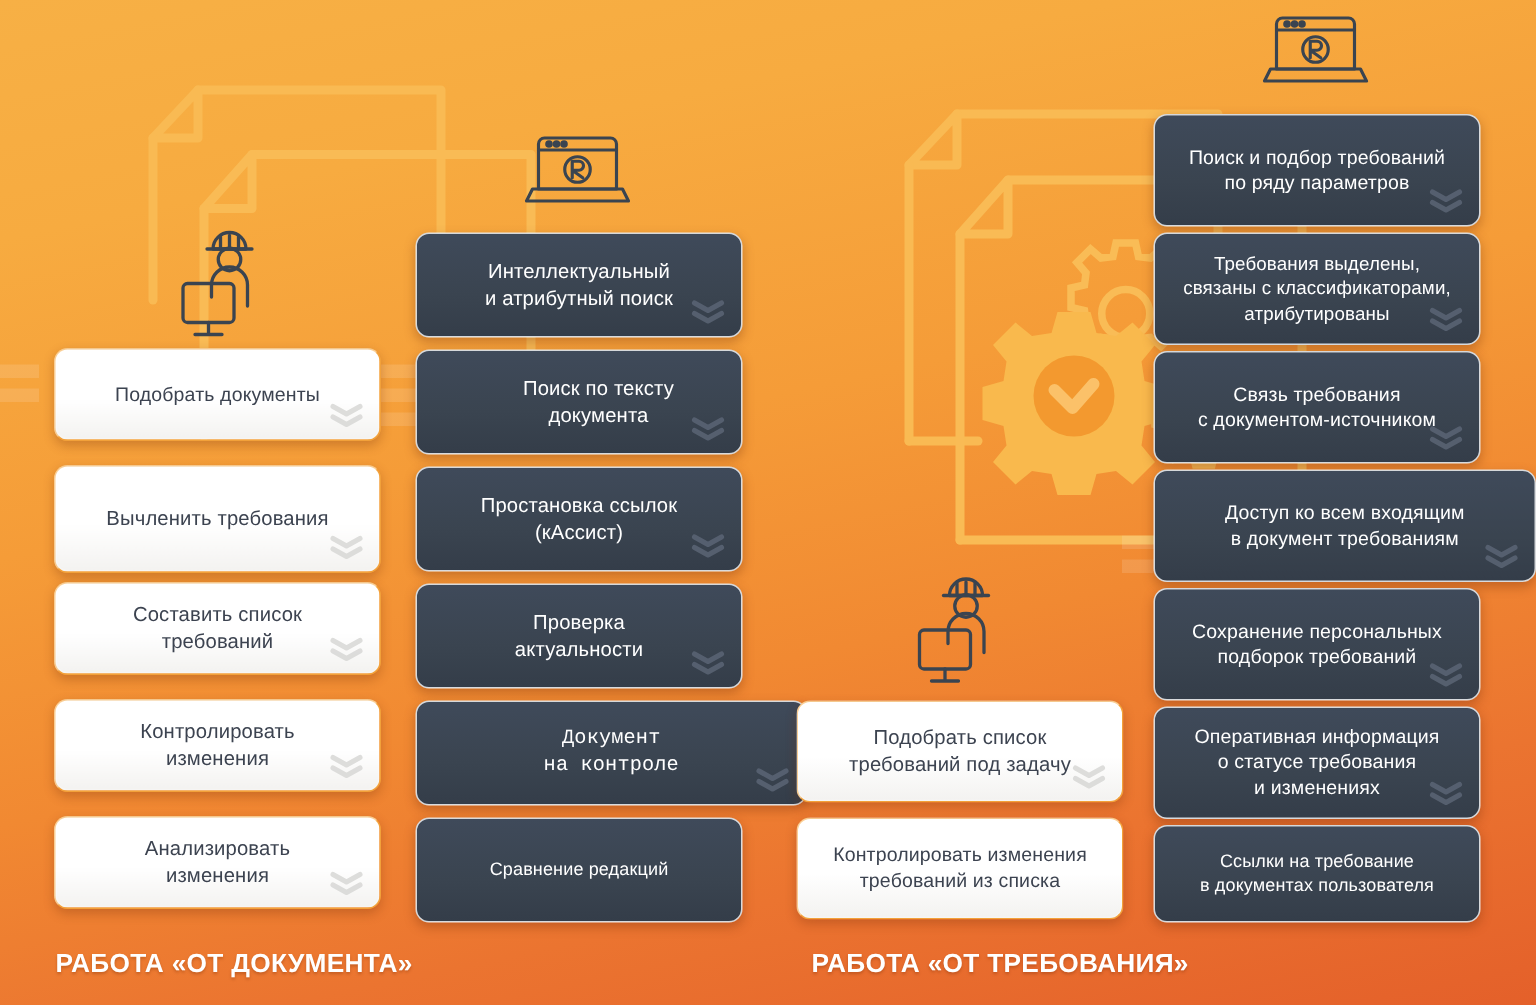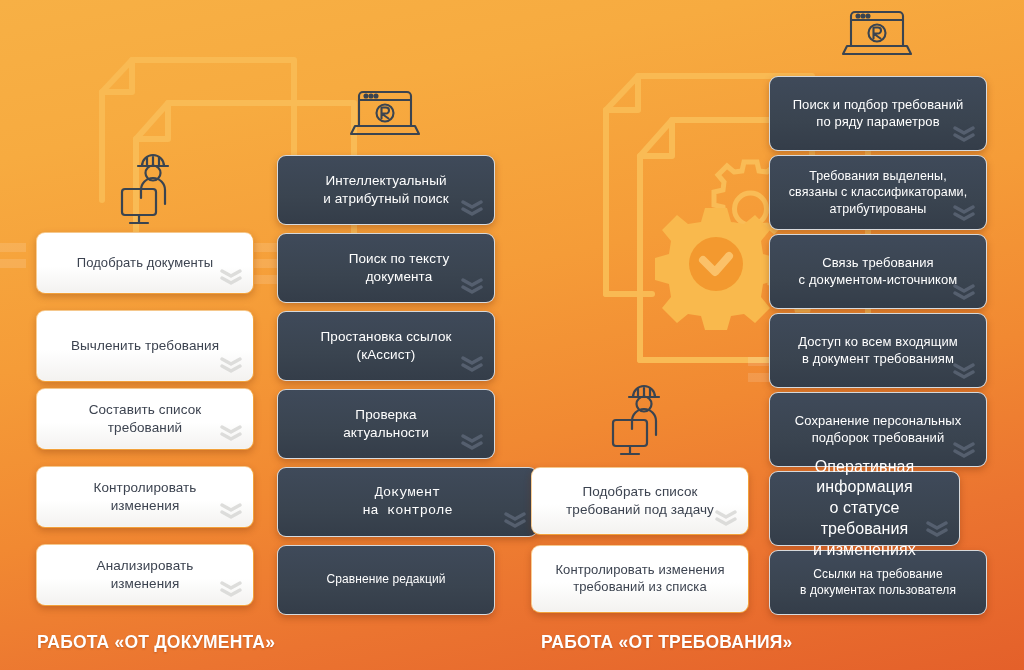--- a/index.html
+++ b/index.html
@@ -368,21 +368,21 @@
 с документом-источником</span>
     <span class="chev">
       <svg viewBox="0 0 26 20">
           <g fill="none" stroke="#5b6575" stroke-width="3.4" stroke-linecap="round" stroke-linejoin="round">
             <path d="M4 5 l9 5 9 -5"></path>
             <path d="M4 12 l9 5 9 -5"></path>
           </g>
         </svg>
     </span>
   </div>
-  <div class="card card-dark" style="left:769px; top:313px; width:218px; height:75px; font-size:13px;">
+  <div class="card card-dark" style="left:769px; top:313px; width:255px; height:75px; font-size:13px;">
     <span class="label">Доступ ко всем входящим
 в документ требованиям</span>
     <span class="chev">
       <svg viewBox="0 0 26 20">
           <g fill="none" stroke="#5b6575" stroke-width="3.4" stroke-linecap="round" stroke-linejoin="round">
             <path d="M4 5 l9 5 9 -5"></path>
             <path d="M4 12 l9 5 9 -5"></path>
           </g>
         </svg>
     </span>
@@ -392,21 +392,21 @@
 подборок требований</span>
     <span class="chev">
       <svg viewBox="0 0 26 20">
           <g fill="none" stroke="#5b6575" stroke-width="3.4" stroke-linecap="round" stroke-linejoin="round">
             <path d="M4 5 l9 5 9 -5"></path>
             <path d="M4 12 l9 5 9 -5"></path>
           </g>
         </svg>
     </span>
   </div>
-  <div class="card card-dark" style="left:769px; top:471px; width:191px; height:75px; font-size:16px;">
+  <div class="card card-dark" style="left:769px; top:471px; width:218px; height:75px; font-size:13px;">
     <span class="label">Оперативная информация
 о статусе требования
 и изменениях</span>
     <span class="chev">
       <svg viewBox="0 0 26 20">
           <g fill="none" stroke="#5b6575" stroke-width="3.4" stroke-linecap="round" stroke-linejoin="round">
             <path d="M4 5 l9 5 9 -5"></path>
             <path d="M4 12 l9 5 9 -5"></path>
           </g>
         </svg>

